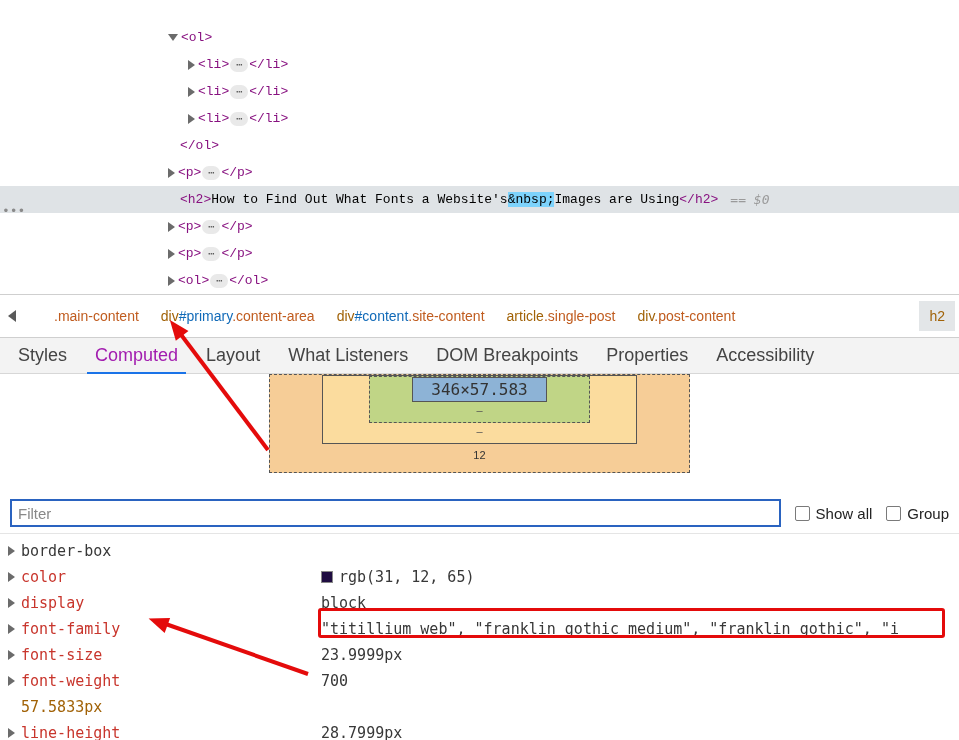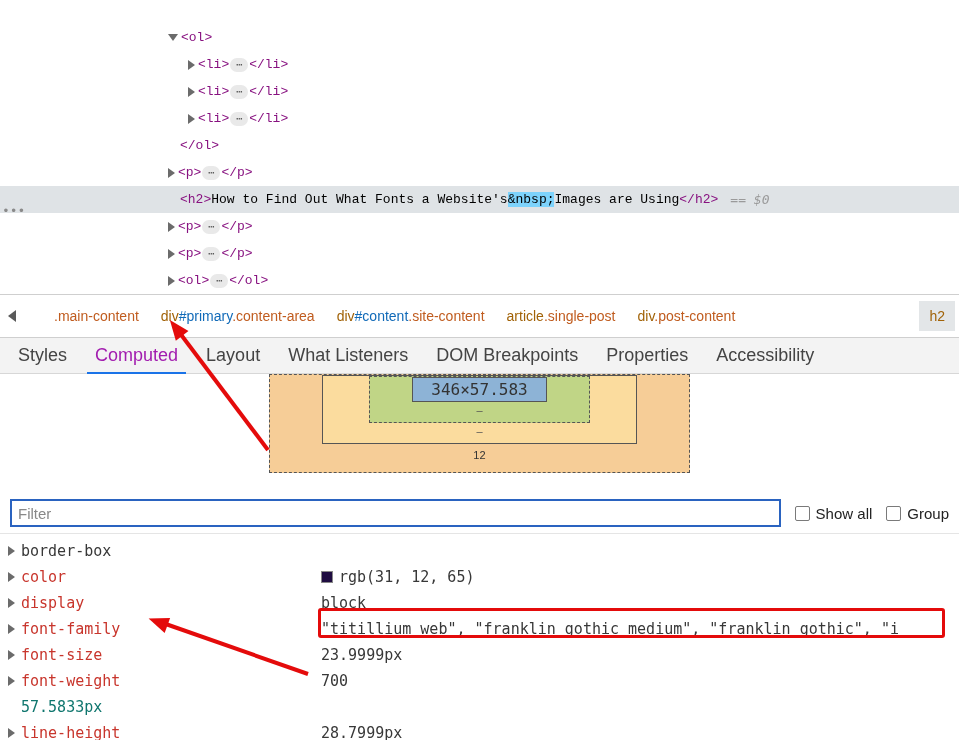--- a/index.html
+++ b/index.html
@@ -109,21 +109,21 @@
     border-width:5px 0 5px 7px; border-color:transparent transparent transparent #6b6b6b;
     margin:0 6px 0 8px;
   }
   .comp-exp.invis { visibility:hidden; }
   .comp-prop {
     font-family:Consolas,monospace; font-size:15px; color:#c8352c;
     width:300px;
   }
   .comp-prop.muted { color:#d9a39f; }
   .comp-val { font-family:Consolas,monospace; font-size:15px; color:#383838; display:flex; align-items:center; gap:6px; flex:1; white-space:nowrap; overflow:hidden;}
-  .comp-val.muted { color:#0f766e; }
+  .comp-val.muted { color:#a16207; }
   .swatch { width:12px; height:12px; background:#1f0c41; border:1px solid #888; display:inline-block; }
 
   .hl-box {
     position:absolute; border:3px solid #e40b0b; border-radius:3px; pointer-events:none;
   }
   .arrow { position:absolute; pointer-events:none; }
   .arrow-head {
     position:absolute; width:0;height:0;border-style:solid;
   }
   .arrow svg { overflow:visible; }

